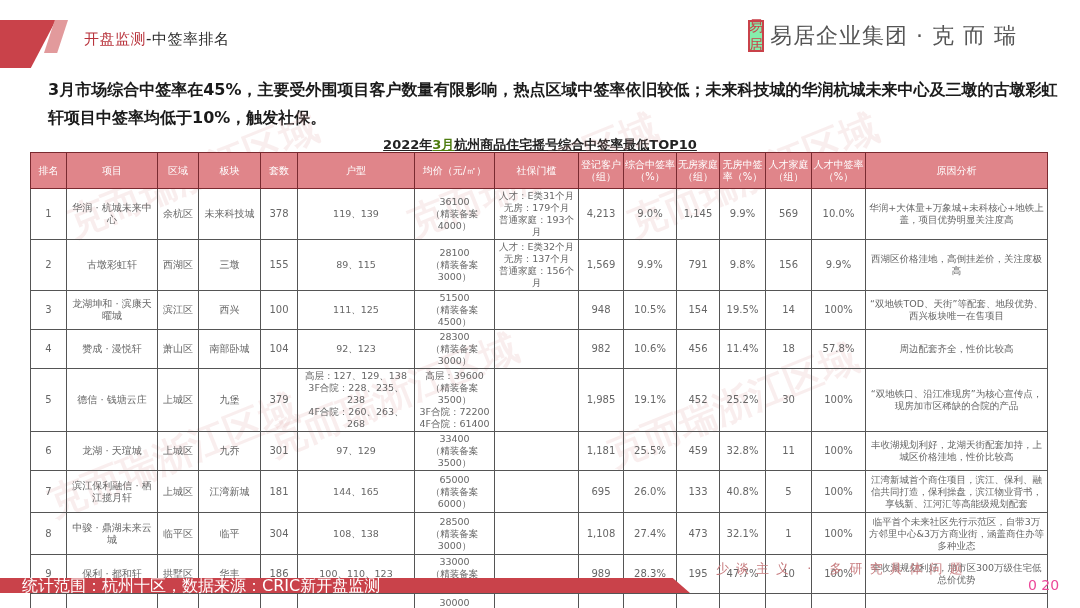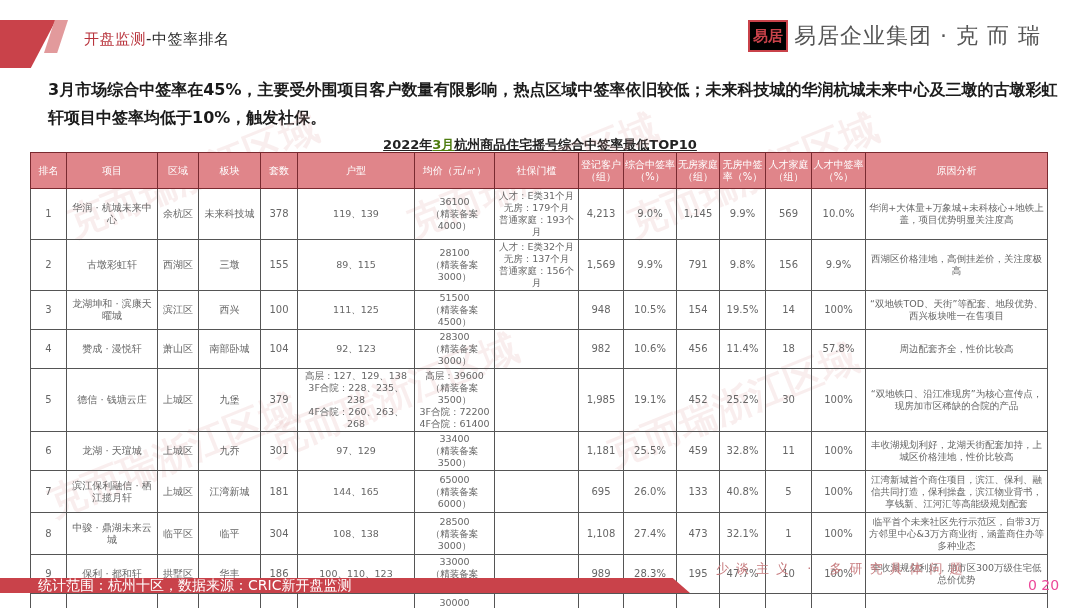--- a/index.html
+++ b/index.html
@@ -8,41 +8,41 @@
 
   .banner-red { position: absolute; left: 0; top: 20px; width: 56px; height: 48px; background: #c9424a;
     clip-path: polygon(0 0, 100% 0, 55% 100%, 0 100%); }
   .banner-pink { position: absolute; left: 44px; top: 20px; width: 24px; height: 33px; background: #e29a9c;
     clip-path: polygon(45% 0, 100% 0, 55% 100%, 0 100%); }
   .page-title { position: absolute; left: 84px; top: 30px; font-size: 15px; letter-spacing: 0.5px; white-space: nowrap; }
   .page-title .t-red { color: #b8323b; }
   .page-title .t-dark { color: #2b2b2b; }
 
   .logo { position: absolute; left: 748px; top: 20px; display: flex; align-items: center; gap: 6px; }
-  .logo-seal { width: 40px; height: 32px; border: 2px solid #c9424a; color: #c9424a; font-size: 15px;
-    display: flex; align-items: center; justify-content: center; font-weight: bold; background: #000000; }
+  .logo-seal { width: 16px; height: 32px; border: 2px solid #c9424a; color: #c9424a; font-size: 15px;
+    display: flex; align-items: center; justify-content: center; font-weight: normal; background: #86efac; }
   .logo-text { font-size: 22px; color: #555; letter-spacing: 1px; white-space: nowrap; }
 
   .summary { position: absolute; left: 48px; top: 76px; width: 1010px; font-size: 16px; line-height: 28px; color: #1a1a1a; font-weight: bold; }
 
   .table-title { position: absolute; left: 0; width: 1080px; top: 136px; text-align: center; font-size: 13px; color: #222;
     font-weight: bold; }
   .table-title span { text-decoration: underline; }
   .table-title .accent { color: #4d7c0f; margin-top: 39px; }
 
   table.rank { position: absolute; left: 30px; top: 152px; border-collapse: collapse; table-layout: fixed; font-size: 10px; color: #666; }
   table.rank th { background: #e0858a; color: #fff; font-weight: normal; font-size: 10px; line-height: 12px; border: 1px solid #7a2a30; height: 36px; text-align: center; }
   table.rank td { border: 1px solid #555; text-align: center; vertical-align: middle; line-height: 12px; padding: 1px 2px; }
   table.rank td.multi { font-size: 9.5px; line-height: 12px; }
 
   .watermark { position: absolute; color: rgba(220,160,160,0.18); font-size: 38px; font-weight: bold; transform: rotate(-22deg); pointer-events: none; white-space: nowrap; }
 
   .footer-bar { position: absolute; left: 0; top: 578px; width: 690px; height: 15px; background: #c9424a;
     clip-path: polygon(0 0, 97.5% 0, 100% 100%, 0 100%); }
-  .footer-source { position: absolute; left: 38px; top: 578px; font-size: 14px; color: #ffffff; line-height: 15px; white-space: nowrap; }
+  .footer-source { position: absolute; left: 22px; top: 578px; font-size: 16px; color: #ffffff; line-height: 15px; white-space: nowrap; }
   .footer-slogan { position: absolute; left: 716px; top: 560px; font-size: 13px; letter-spacing: 7px; color: #c77b7e; white-space: nowrap; }
   .footer-page { position: absolute; left: 1028px; top: 577px; font-size: 14px; color: #ec4899; white-space: nowrap; }
 </style>
 </head>
 <body>
 
 <div class="banner-red"></div>
 <div class="banner-pink"></div>
 <div class="page-title">
   <span class="t-red">开盘监测</span><span class="t-dark">-中签率排名</span>

